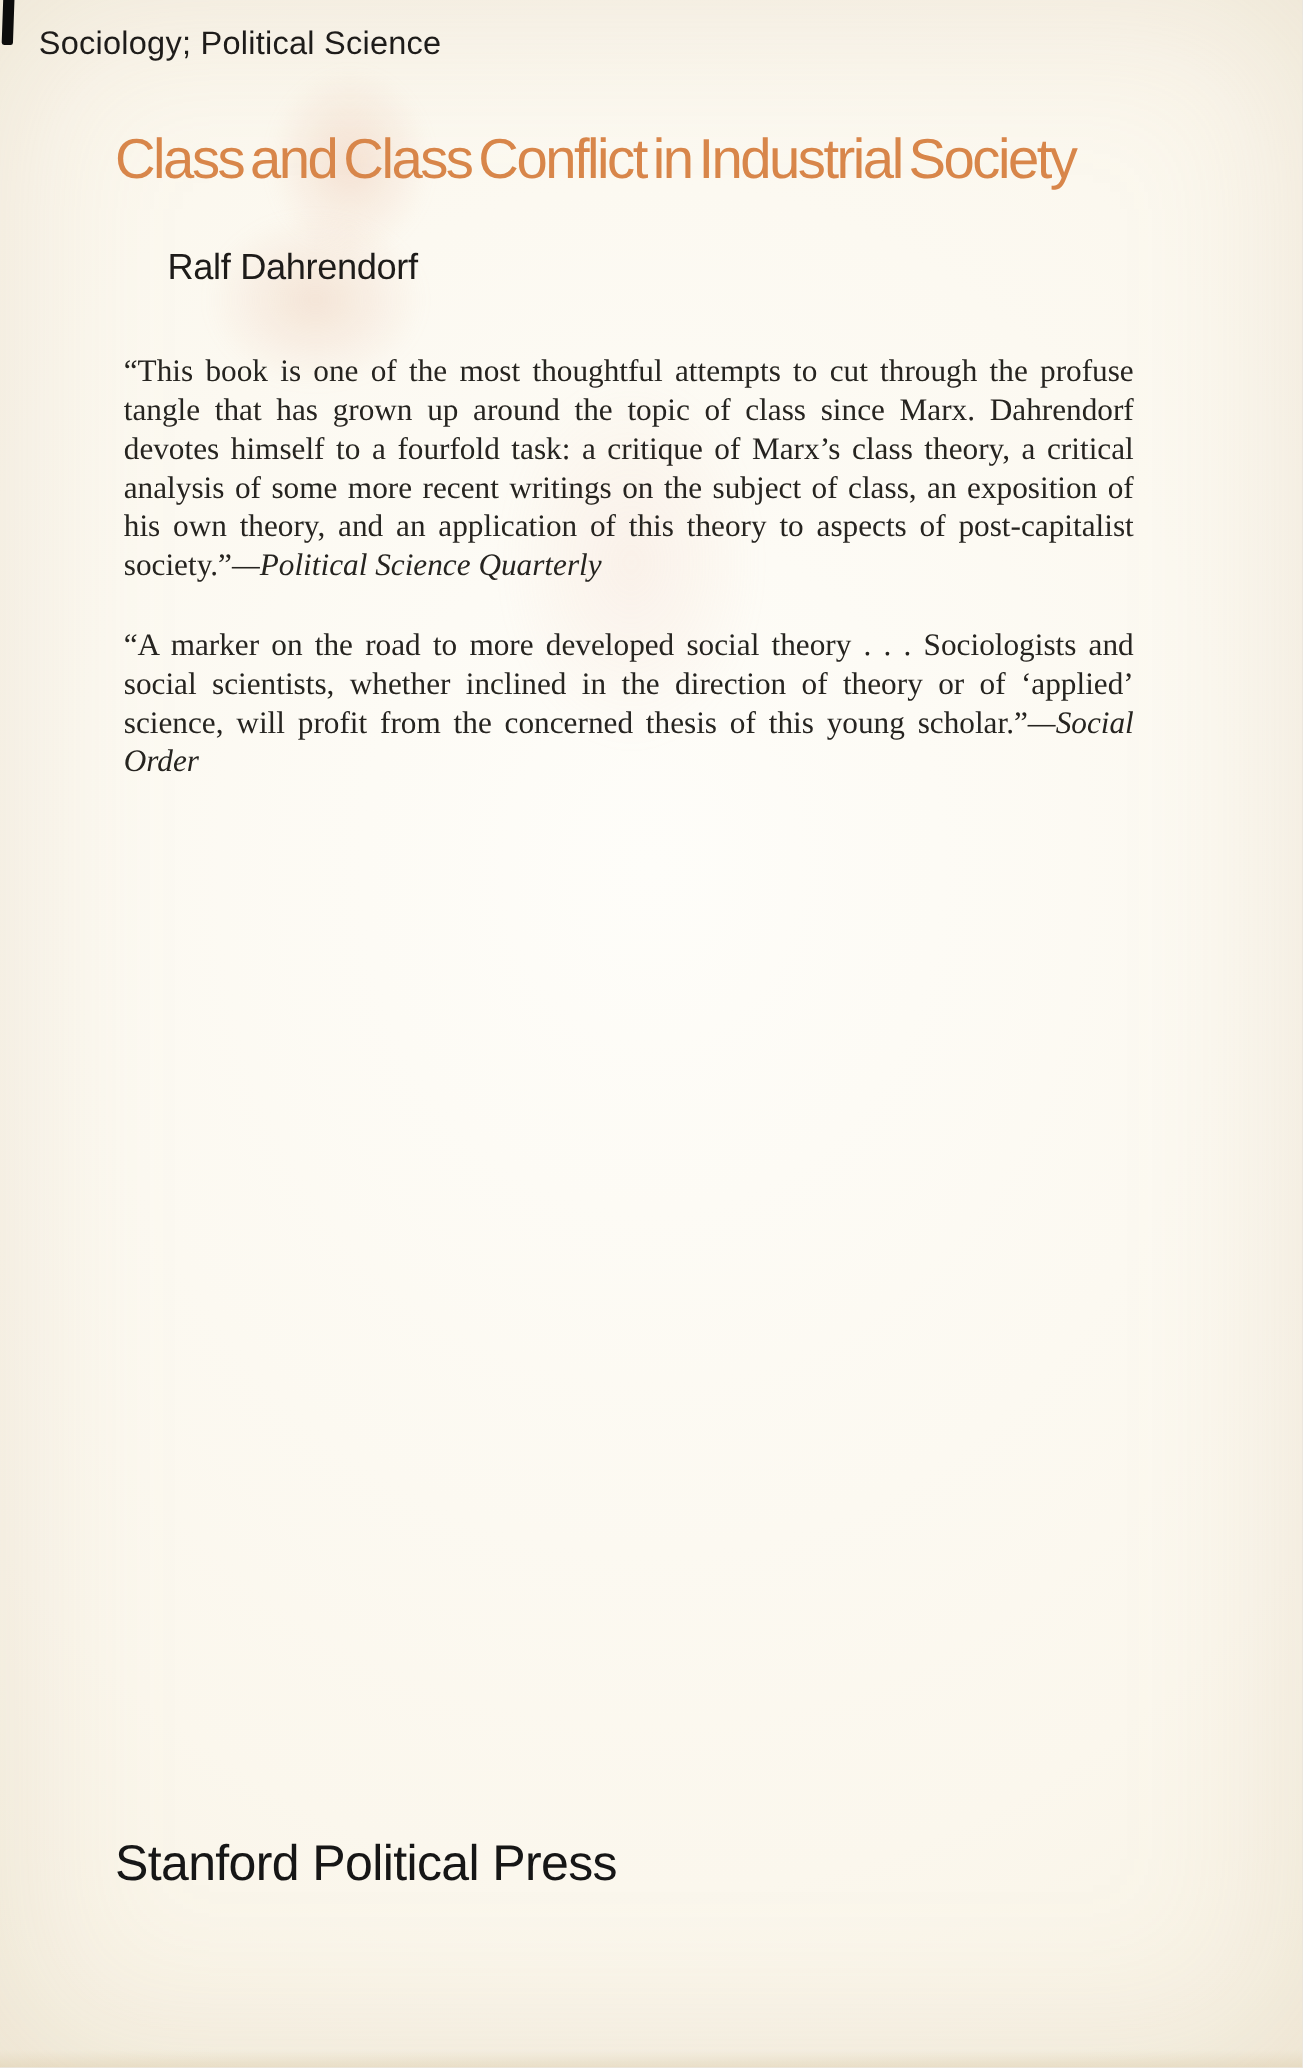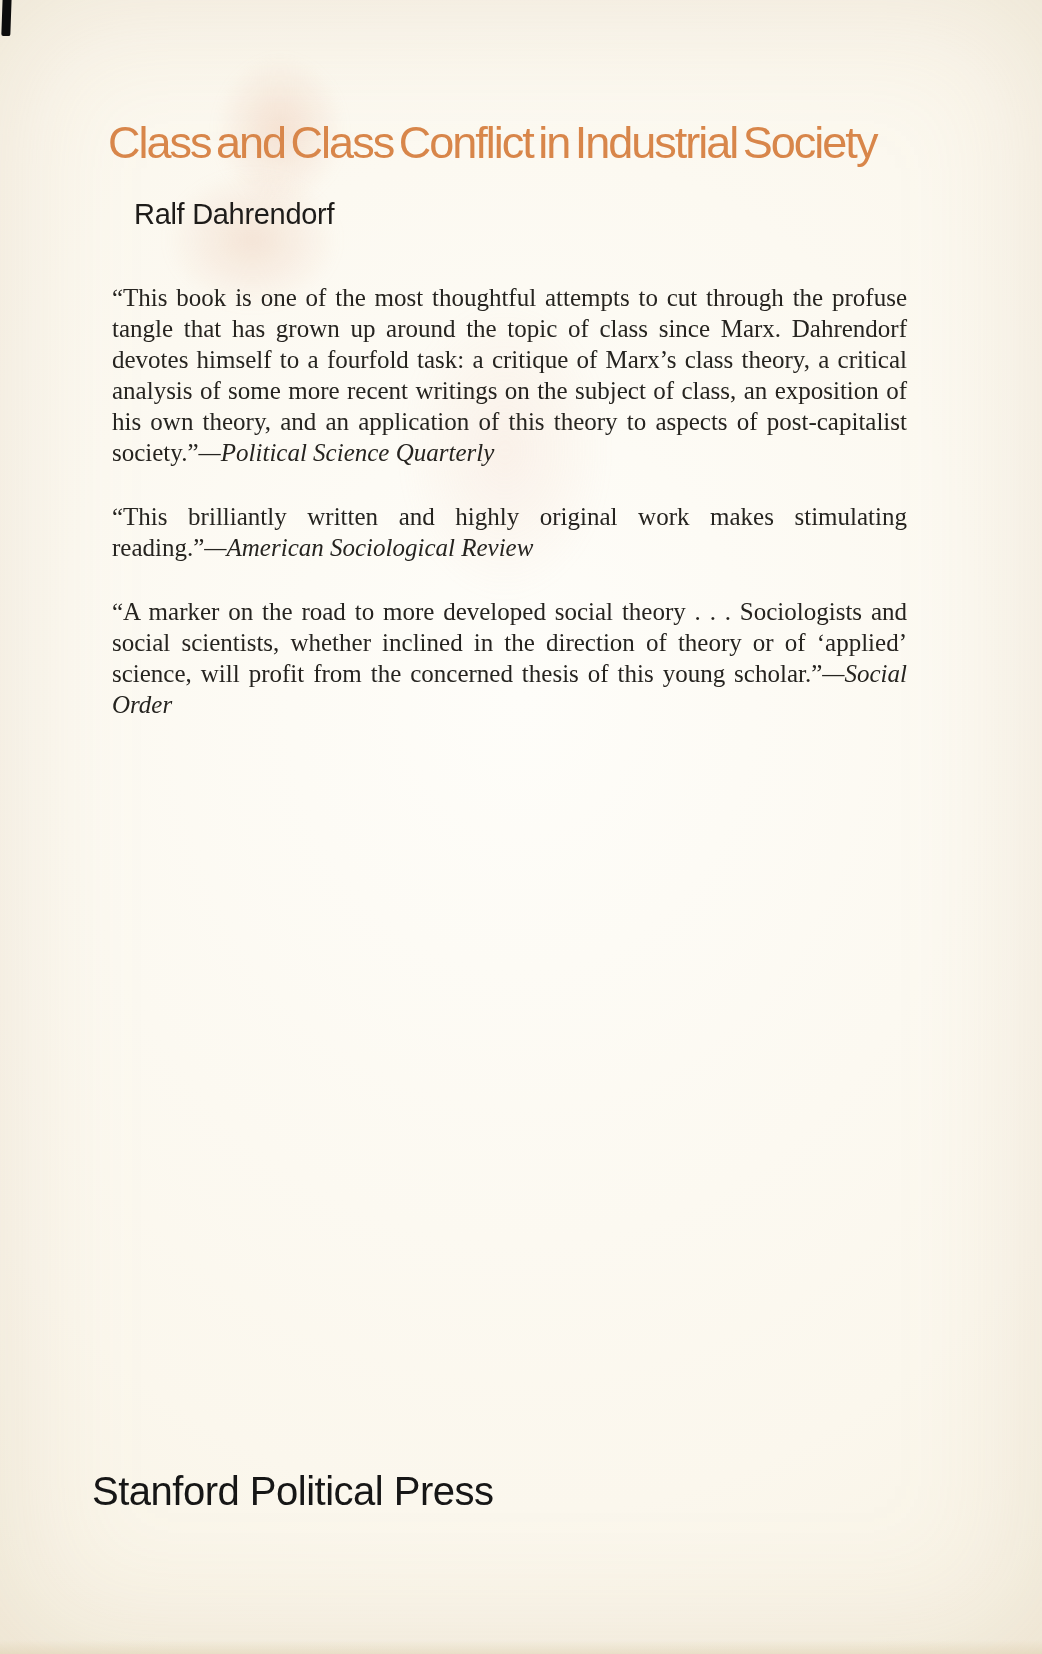--- a/index.html
+++ b/index.html
@@ -32,36 +32,36 @@
   .s2 { left: 165px; top: 170px; width: 175px; height: 140px;
         background: radial-gradient(closest-side, rgba(225,170,140,0.26), rgba(225,170,140,0)); }
   .s3 { left: 400px; top: 300px; width: 210px; height: 300px;
         background: radial-gradient(closest-side, rgba(235,190,170,0.16), rgba(235,190,170,0)); }
 
   .category {
     position: absolute; left: 31px; top: 19px;
     font-size: 26px; letter-spacing: 0.2px; color: #1e1c1a;
   }
   .title {
-    position: absolute; left: 92px; top: 101px; margin: 16px;
+    position: absolute; left: 92px; top: 101px; margin: 0;
     font-size: 45px; font-weight: 400;
     color: var(--accent, #d8864a);
     letter-spacing: -2px; word-spacing: -5px; white-space: nowrap;
   }
   .author {
     position: absolute; left: 94px; top: 198px;
     font-size: 29px; color: #1e1c1a; letter-spacing: -0.3px; margin-left: 40px;
   }
   .quotes {
     position: absolute; left: 95px; top: 282px; width: 812px;
     font-family: "Liberation Serif", serif;
     font-size: 25px; line-height: 31px; text-align: justify;
     color: #262420;
   }
-  .quote { margin: 0 0 33px 17px; }
+  .quote { margin: 0 0 33px 4px; }
   .qsource { font-style: italic; }
   .publisher {
     position: absolute; left: 92px; top: 1469px;
     font-size: 40px; font-weight: 400; letter-spacing: -0.5px; color: #161616;
   }
   .isbn {
     position: absolute; right: 8px; top: 1701px;
     font-size: 24px; letter-spacing: 0.3px; color: #1a1a1a;
   }
 </style>
@@ -69,28 +69,28 @@
 <body>
 
 <div class="page">
 
   <div class="vignette"></div>
   <div class="smudge s1"></div>
   <div class="smudge s2"></div>
   <div class="smudge s3"></div>
   <div class="corner-mark"></div>
 
+  <div class="category">Sociology; Political Science</div>
 
   <h1 class="title">Class and Class Conflict in Industrial Society</h1>
 
   <div class="author">Ralf Dahrendorf</div>
 
   <div class="quotes">
     <p class="quote"><span>“This book is one of the most thoughtful attempts to cut through the profuse tangle that has grown up around the topic of class since Marx. Dahrendorf devotes himself to a fourfold task: a critique of Marx’s class theory, a critical analysis of some more recent writings on the subject of class, an exposition of his own theory, and an application of this theory to aspects of post-capitalist society.”</span><em class="qsource">—Political Science Quarterly</em></p>
-    <p class="quote"><span>“This brilliantly written and highly original work makes stimulating reading.”</span><em class="qsource">—American Sociological Review</em></p>
     <p class="quote"><span>“A marker on the road to more developed social theory . . . Sociologists and social scientists, whether inclined in the direction of theory or of ‘applied’ science, will profit from the concerned thesis of this young scholar.”</span><em class="qsource">—Social Order</em></p>
   </div>
 
   <div class="publisher">Stanford Political Press</div>
 
   <div class="isbn">ISBN 0-8047-0561-5</div>
 
   <div class="bottom-edge"></div>
 </div>
 

